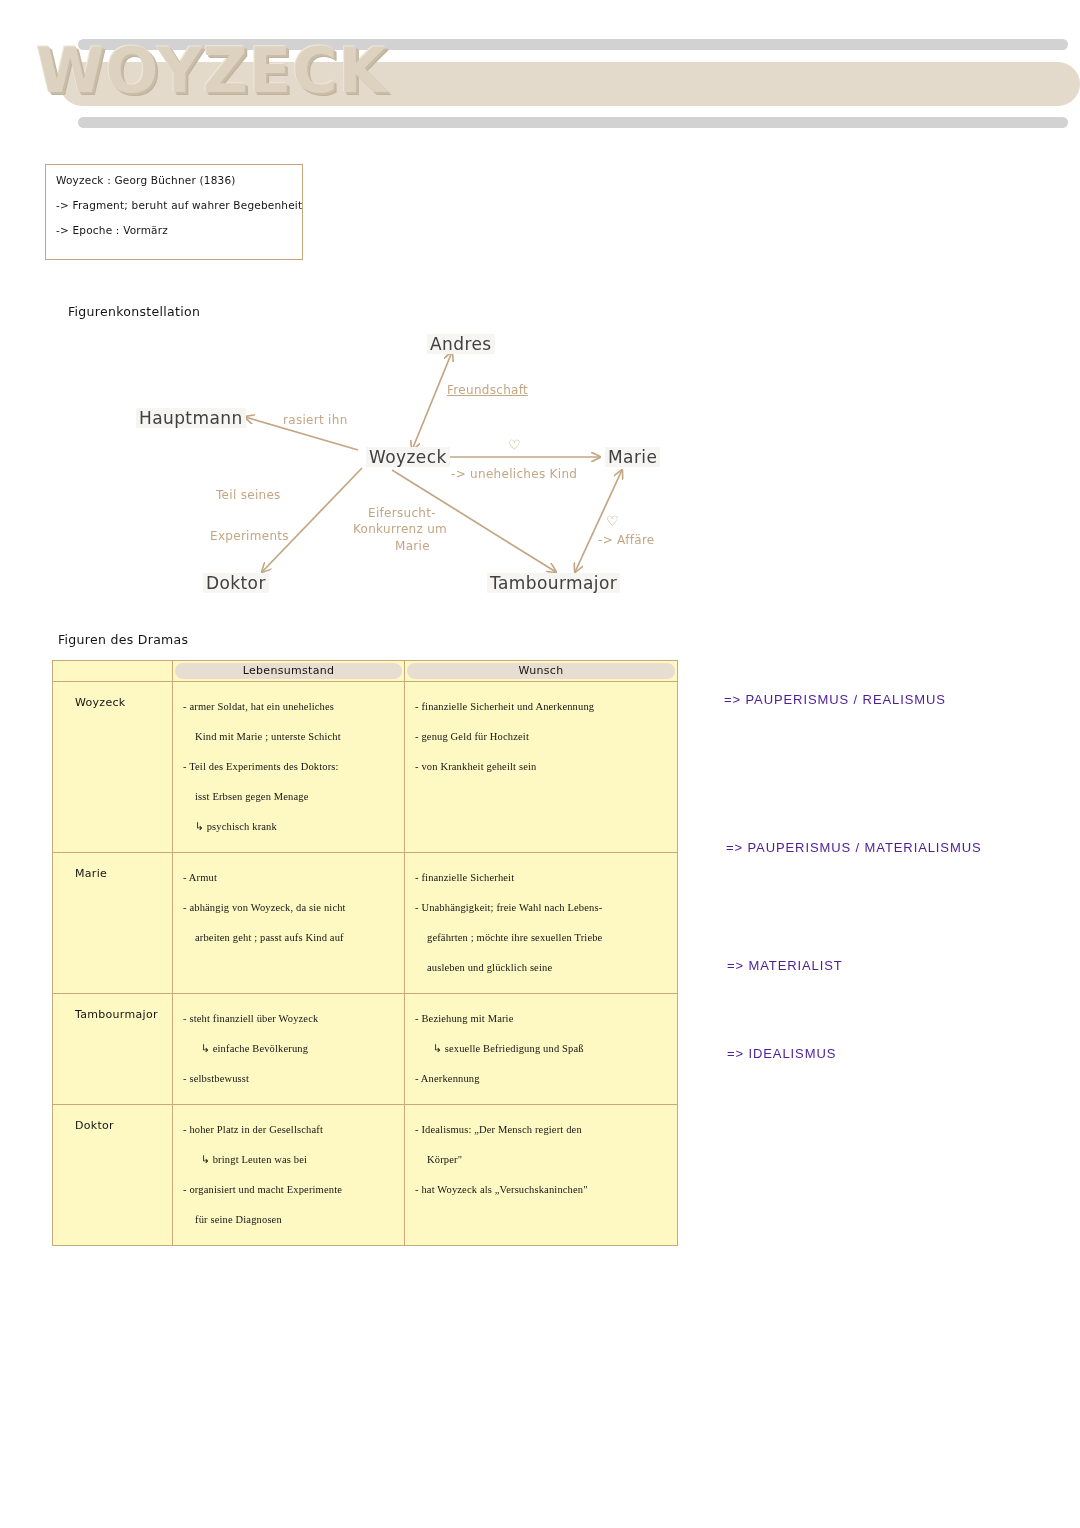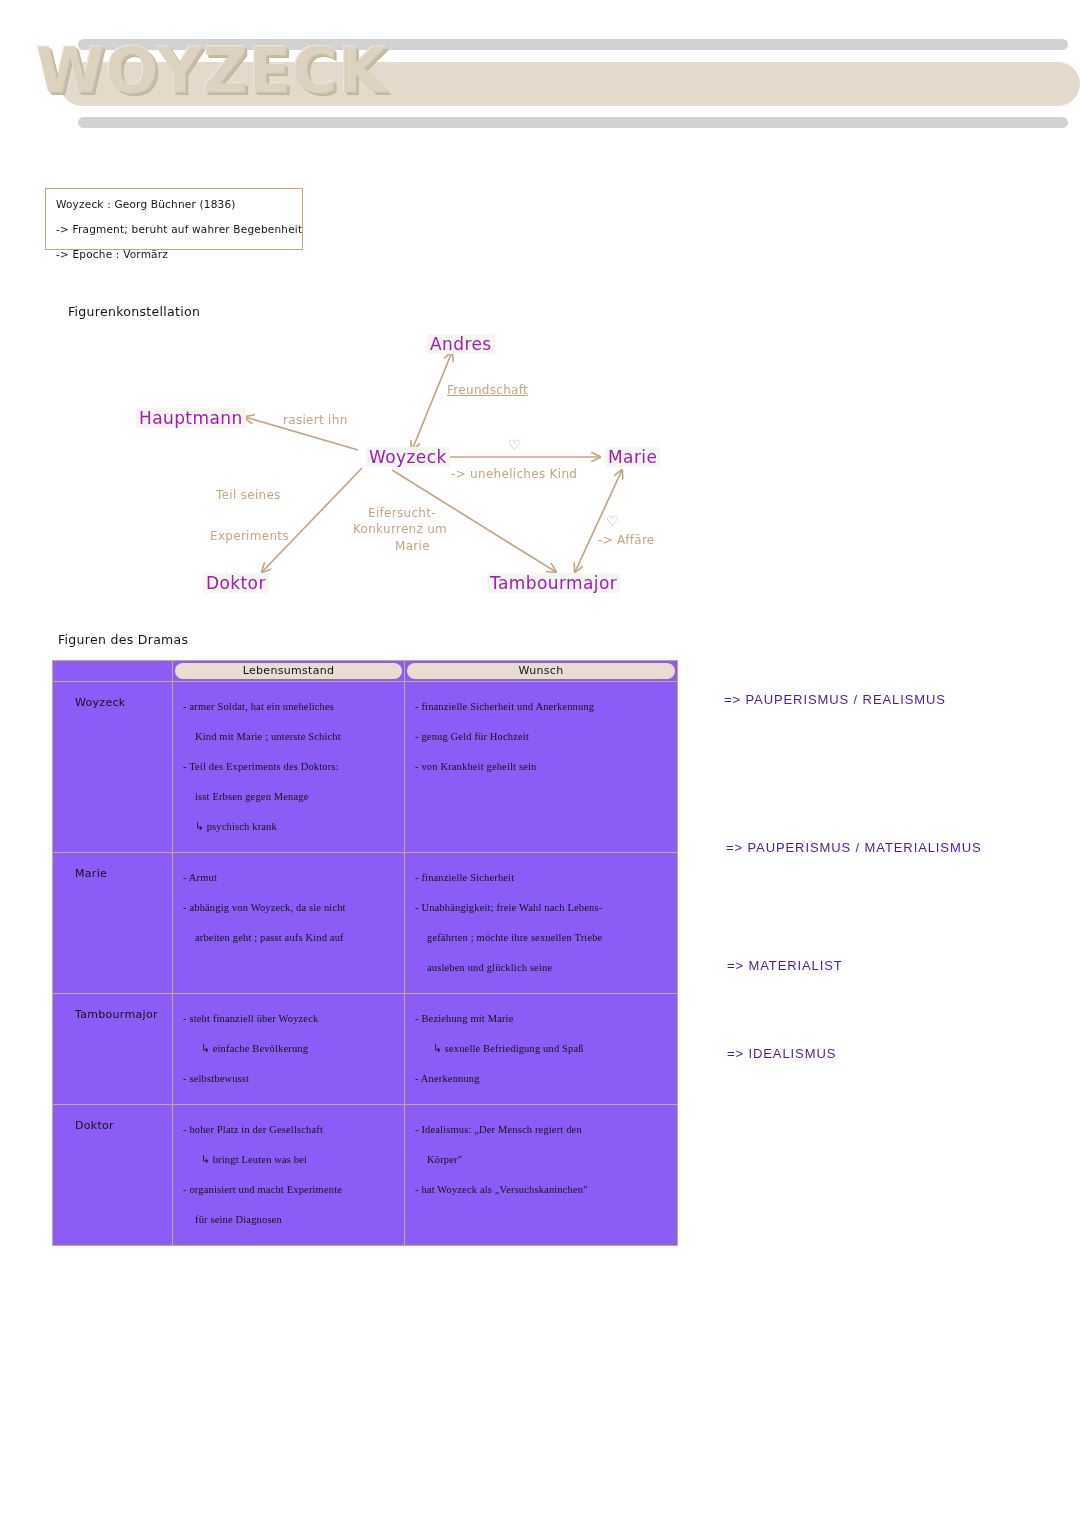--- a/index.html
+++ b/index.html
@@ -45,22 +45,22 @@
     background: #e4dacb; border-radius: 22px; z-index: 2;
   }
   #hdr-bar-bot {
     left: 78px; top: 117px; width: 990px; height: 11px;
     background: #d2d2d2; z-index: 2;
   }
 
   
   #info-box {
     position: absolute;
-    left: 45px; top: 188px;
-    width: 258px; height: 62px;
+    left: 45px; top: 164px;
+    width: 258px; height: 96px;
     border: 1.6px solid #c6a57e;
     box-sizing: border-box;
     padding: 9px 2px 0 10px;
   }
   #info-box .line {
     font-family: "DejaVu Sans", sans-serif;
     font-size: 10.5px;
     color: #151515;
     letter-spacing: 0.2px;
     margin-bottom: 13px;
@@ -84,21 +84,21 @@
     position: absolute;
     left: 0; top: 320px;
     width: 760px; height: 290px;
   }
   #mindmap svg { position: absolute; left: 0; top: 0; }
 
   .node {
     position: absolute;
     font-family: "DejaVu Sans", sans-serif;
     font-size: 17px;
-    color: #a21caf;
+    color: #404040;
     letter-spacing: 0.4px;
     white-space: nowrap;
     background: #f7f5f2;
     padding: 0 3px;
     line-height: 20px;
   }
   .edge-label {
     position: absolute;
     font-family: "DejaVu Sans", sans-serif;
     font-size: 12px;
@@ -120,21 +120,21 @@
     position: absolute;
     left: 52px; top: 660px;
     width: 625px;
     border-collapse: collapse;
     table-layout: fixed;
   }
   #figuren-table td, #figuren-table th {
     border: 1.3px solid #c9a87e;
     vertical-align: top;
     padding: 0;
-    background: #8b5cf6;
+    background: #fef9c3;
   }
   #figuren-table .col-name  { width: 120px; }
   #figuren-table .col-leben { width: 232px; }
   #figuren-table .col-wunsch{ width: 273px; }
 
   #figuren-table thead td { height: 20px; border-bottom: 1.3px solid #c9a87e; }
   .hdr-cell { position: relative; height: 20px; }
   .hdr-hl {
     position: absolute; left: 2px; right: 2px; top: 2px; height: 16px;
     background: #e7ddd0; border-radius: 8px;

